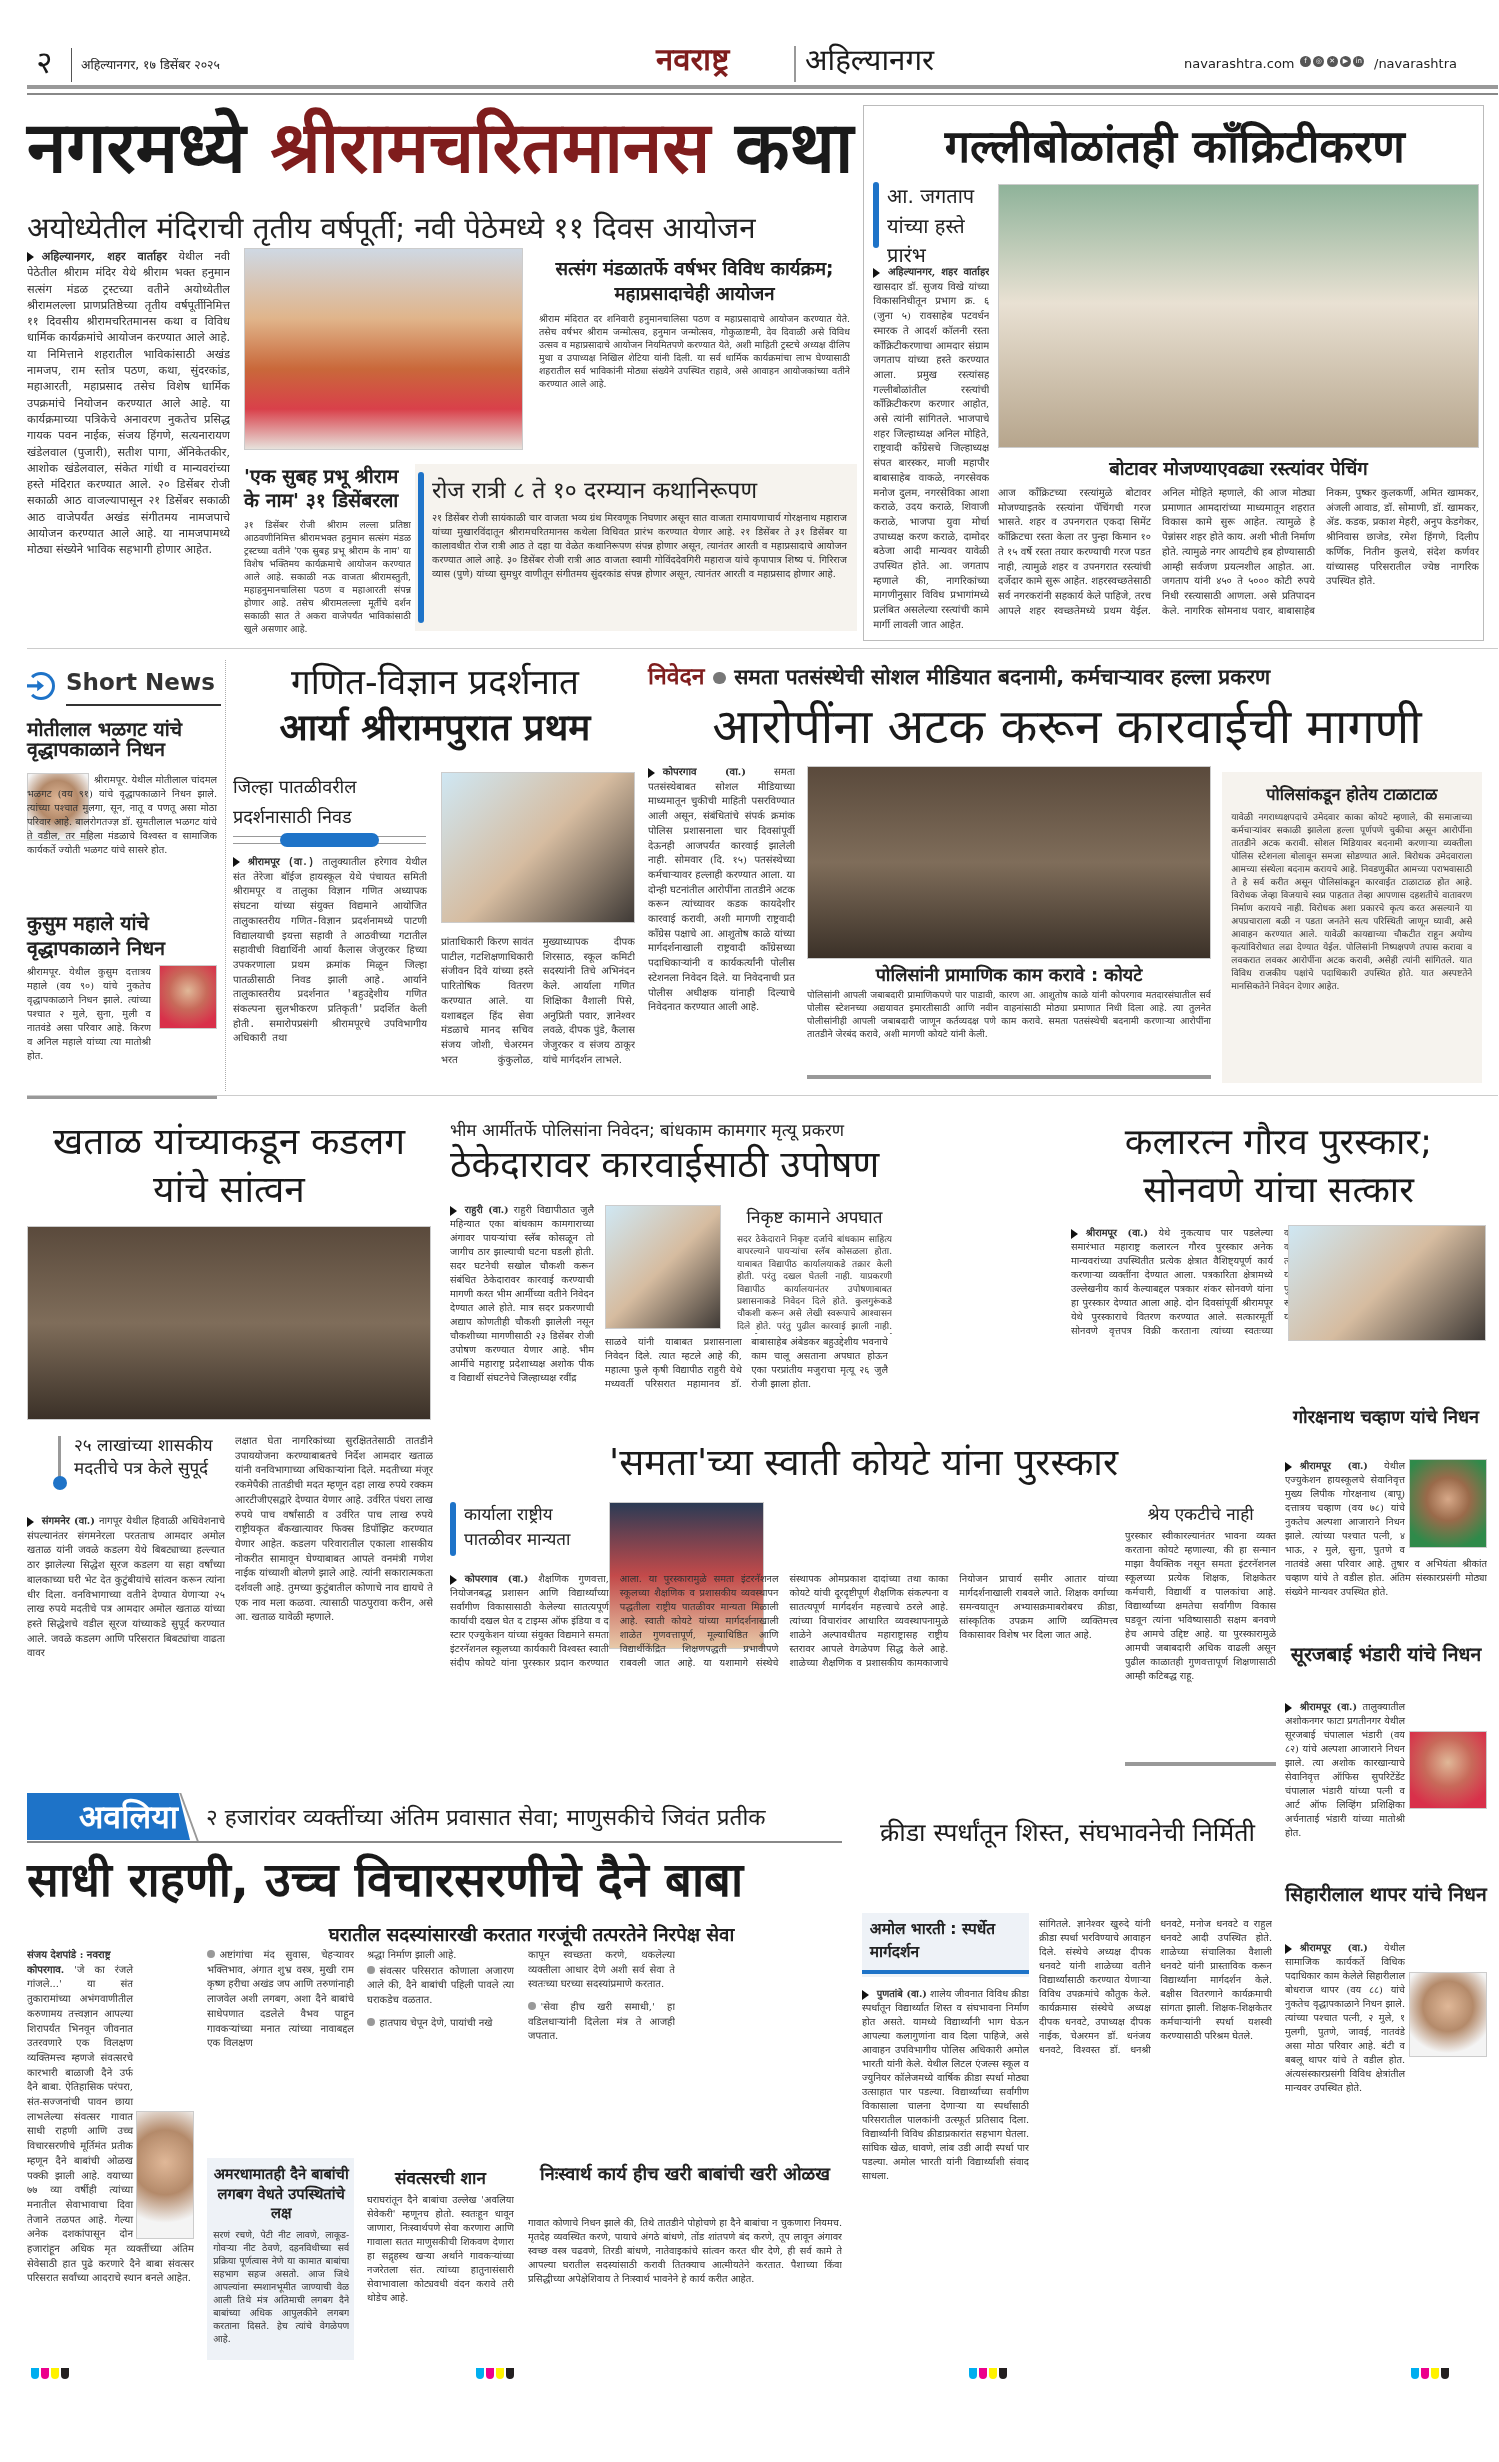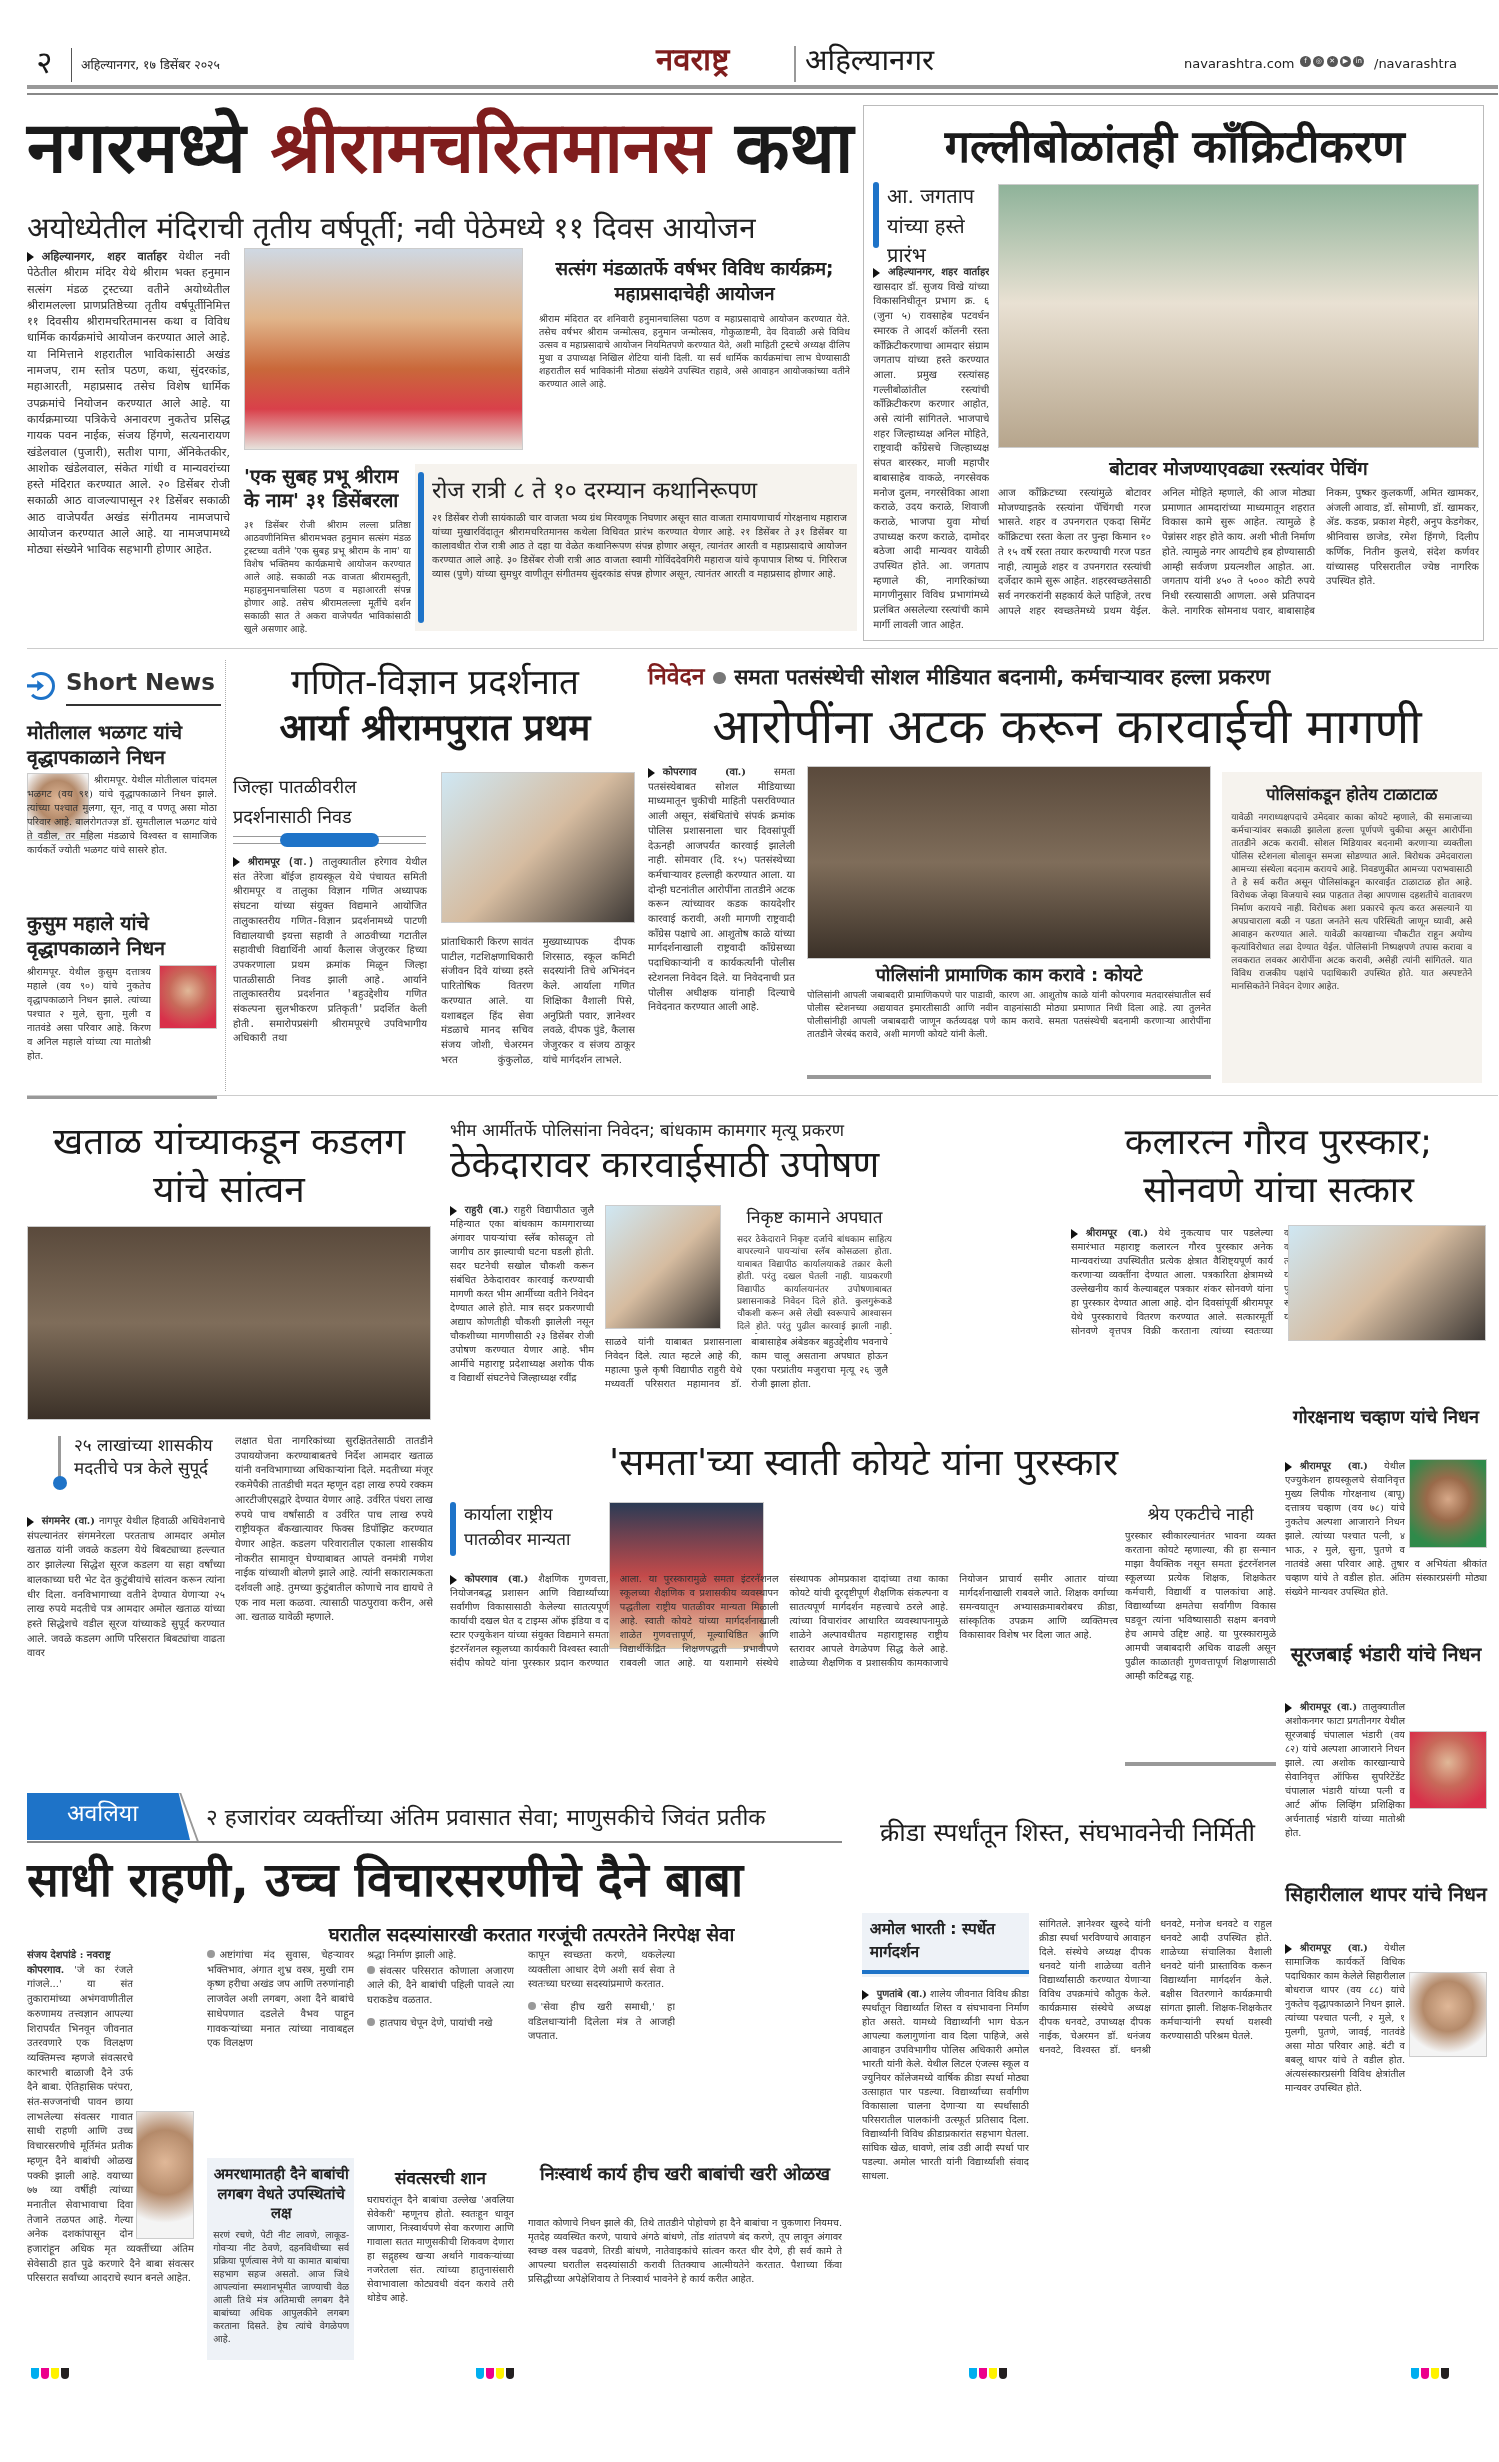--- a/index.html
+++ b/index.html
@@ -95,21 +95,21 @@
 </div>
 
 <div class="abs" style="left:27px; top:648px; width:1471px; height:0.8px; background:#ccc;"></div>
 
 <div class="abs" style="left:27px; top:656px; width:194px; height:435px;margin-top:8px;">
   <div class="abs" style="left:0; top:7.8px; width:28px; height:28px; border-radius:50%; border:3.9px solid #1e73c8; border-left-color:transparent;"></div>
   <div class="abs" style="left:0; top:16.3px; width:17px; height:11px; background:#1e73c8; clip-path:polygon(0 35%,60% 35%,60% 0,100% 50%,60% 100%,60% 65%,0 65%);"></div>
   <div class="abs hl" style="left:39px; top:6.2px; font-size:23px; color:#333;">Short News</div>
   <div class="abs" style="left:39px; top:40px; width:155px; height:1.6px; background:#333;"></div>
 
-  <div class="abs sub" style="left:0; top:56px; width:190px; font-size:19.4px; line-height:25px;">मोतीलाल भळगट यांचे वृद्धापकाळाने निधन</div>
+  <div class="abs sub" style="left:0; top:56px; width:190px; font-size:19.4px; line-height:20px;">मोतीलाल भळगट यांचे वृद्धापकाळाने निधन</div>
   <div class="abs photo portrait" style="left:0; top:109px; width:62px; height:68px;"></div>
   <div class="abs body-text" style="left:0; top:109px; width:190px; font-size:9.7px; line-height:14px; text-indent:67px; height:128px; overflow:hidden;">श्रीरामपूर. येथील मोतीलाल चांदमल भळगट (वय ९१) यांचे वृद्धापकाळाने निधन झाले. त्यांच्या पश्चात मुलगा, सून, नातू व पणतू असा मोठा परिवार आहे. बालरोगतज्ज्ञ डॉ. सुमतीलाल भळगट यांचे ते वडील, तर महिला मंडळाचे विश्वस्त व सामाजिक कार्यकर्ते ज्योती भळगट यांचे सासरे होत.</div>
 
   <div class="abs sub" style="left:0; top:247px; width:190px; font-size:19.4px; line-height:25px;">कुसुम महाले यांचे वृद्धापकाळाने निधन</div>
   <div class="abs photo portrait-red" style="left:132px; top:301px; width:58px; height:64px;"></div>
   <div class="abs body-text" style="left:0; top:301px; width:124px; font-size:9.7px; line-height:14px; height:124px; overflow:hidden;">श्रीरामपूर. येथील कुसुम दत्तात्रय महाले (वय ९०) यांचे नुकतेच वृद्धापकाळाने निधन झाले. त्यांच्या पश्चात २ मुले, सुना, मुली व नातवंडे असा परिवार आहे. किरण व अनिल महाले यांच्या त्या मातोश्री होत.</div>
   <div class="abs" style="left:0; top:431px; width:190px; height:3.9px; background:#999;"></div>
 </div>
 <div class="abs dotted-v" style="left:225px; top:660px; height:431px;"></div>
 
@@ -220,21 +220,21 @@
   <div class="abs photo portrait" style="left:124px; top:567px; width:78px; height:85px;"></div>
   <div class="abs body-text" style="left:0; top:536px; width:202px; height:186px; overflow:hidden; font-size:9.7px; line-height:14px;">
     <span style="float:right; width:82px; height:116px; margin-top:29.5px;"></span>
     <span class="tri"></span><span class="lead">श्रीरामपूर (वा.)</span>
     <span>येथील सामाजिक कार्यकर्ते विधिक पदाधिकार काम केलेले सिहारीलाल बोधराज थापर (वय ८८) यांचे नुकतेच वृद्धापकाळाने निधन झाले. त्यांच्या पश्चात पत्नी, २ मुले, १ मुलगी, पुतणे, जावई, नातवंडे असा मोठा परिवार आहे. बंटी व बबलू थापर यांचे ते वडील होत. अंत्यसंस्कारप्रसंगी विविध क्षेत्रांतील मान्यवर उपस्थित होते.</span>
   </div>
 </div>
 
 <div class="abs" style="left:27px; top:1793px; width:827px; height:574px;">
   <div class="abs" style="left:0; top:0; width:163px; height:47px; background:#1e73c8; clip-path:polygon(0 0,93% 0,100% 100%,0 100%);">
-    <div class="abs hl" style="left:0; top:7.8px; width:151px; font-size:23px; font-weight:normal; text-align:center; color:#fff;">अवलिया</div>
+    <div class="abs hl" style="left:0; top:7.8px; width:151px; font-size:32px; font-weight:bold; text-align:right; color:#fff;">अवलिया</div>
   </div>
   <div class="abs" style="left:161px; top:0; width:2.3px; height:48px; background:#999; transform:skewX(20deg);"></div>
   <div class="abs sub" style="left:179px; top:7.8px; font-size:22.5px; font-weight:normal; white-space:nowrap;">२ हजारांवर व्यक्तींच्या अंतिम प्रवासात सेवा; माणुसकीचे जिवंत प्रतीक</div>
   <div class="abs" style="left:0; top:48px; width:815px; height:1.6px; background:#888;"></div>
 
   <div class="abs hl" style="left:0; top:62px; width:823px; font-size:47px; white-space:nowrap;">साधी राहणी, उच्च विचारसरणीचे दैने बाबा</div>
   <div class="abs sub" style="left:186px; top:128px; width:637px; font-size:18.6px; text-align:center;">घरातील सदस्यांसारखी करतात गरजूंची तत्परतेने निरपेक्ष सेवा</div>
 
   <div class="abs body-text" style="left:0; top:155px; width:167px; height:404px; overflow:hidden; font-size:10px; line-height:14.7px;">
     <span class="lead" style="display:block;">संजय देशपांडे : नवराष्ट्र</span>

